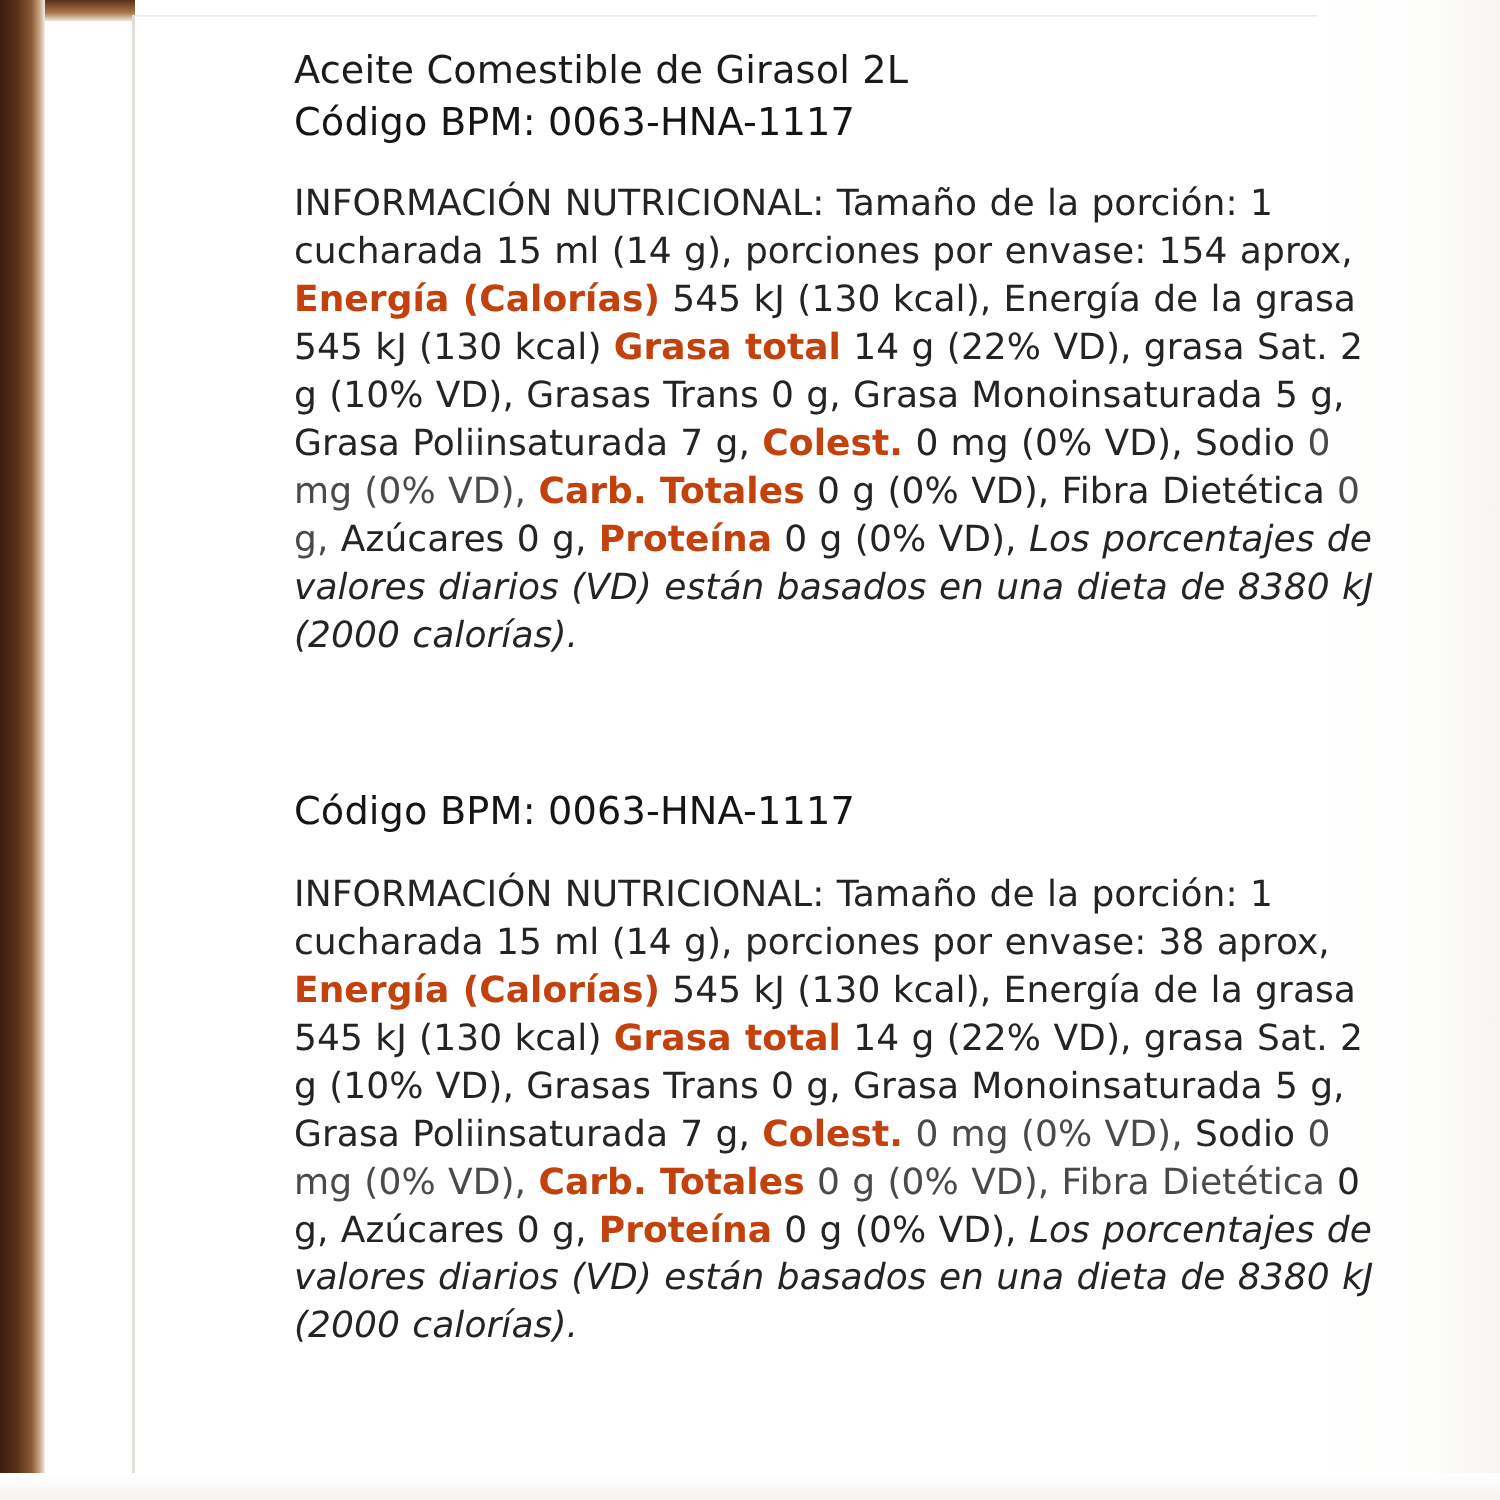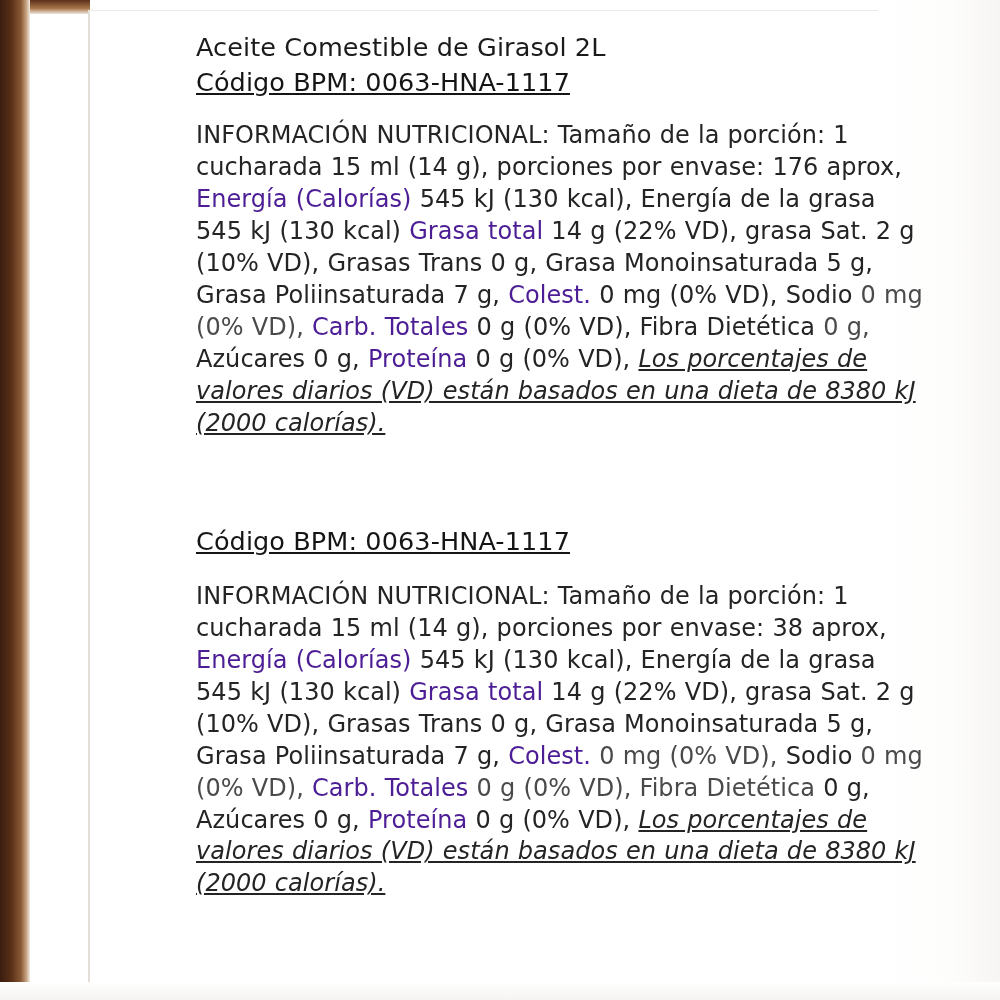--- a/index.html
+++ b/index.html
@@ -80,63 +80,61 @@
     color: #1b1b1b;
     letter-spacing: 0.1px;
     white-space: nowrap;
   }
   .product-code {
     font-size: 25.5px;
     line-height: 1.38;
     color: #151515;
     letter-spacing: 0.1px;
     white-space: nowrap;
-    text-decoration: underline;
   }
   .nutrition {
     margin-top: 20px;
     font-size: 24px;
     line-height: 1.33;
     color: #242424;
     text-align: left;
     letter-spacing: 0.05px;
     word-spacing: 0.5px;
   }
   #block-1l .nutrition { margin-top: 22px; }
   .nutrition b {
-    font-weight: normal;
-    color: #4c1d95;
+    font-weight: bold;
+    color: #c2410c;
   }
   .nutrition .faded {
     color: #4a4a4a;
   }
   .nutrition .italicish {
     font-style: italic;
-    text-decoration: underline;
   }
 </style>
 </head>
 <body>
 
 <div class="page">
 
   <div class="edge-strip"></div>
   <div class="edge-strip-top"></div>
   <div class="label-area"></div>
   <div class="right-shade"></div>
   <div class="bottom-shade"></div>
 
   <div class="block" id="block-2l">
     <div class="product-title">Aceite Comestible de Girasol 2L</div>
     <div class="product-code">Código BPM: 0063-HNA-1117</div>
 
     <div class="nutrition">
       <span>INFORMACIÓN NUTRICIONAL:</span>
       <span>Tamaño de la porción: 1 cucharada 15 ml (14 g),</span>
-      <span>porciones por envase: 176 aprox,</span>
+      <span>porciones por envase: 154 aprox,</span>
       <b>Energía (Calorías)</b>
       <span>545 kJ (130 kcal),</span>
       <span>Energía de la grasa</span>
       <span>545 kJ (130 kcal)</span>
       <b>Grasa total</b>
       <span>14 g (22% VD),</span>
       <span>grasa Sat.</span>
       <span>2 g (10% VD),</span>
       <span>Grasas Trans</span>
       <span>0 g,</span>

